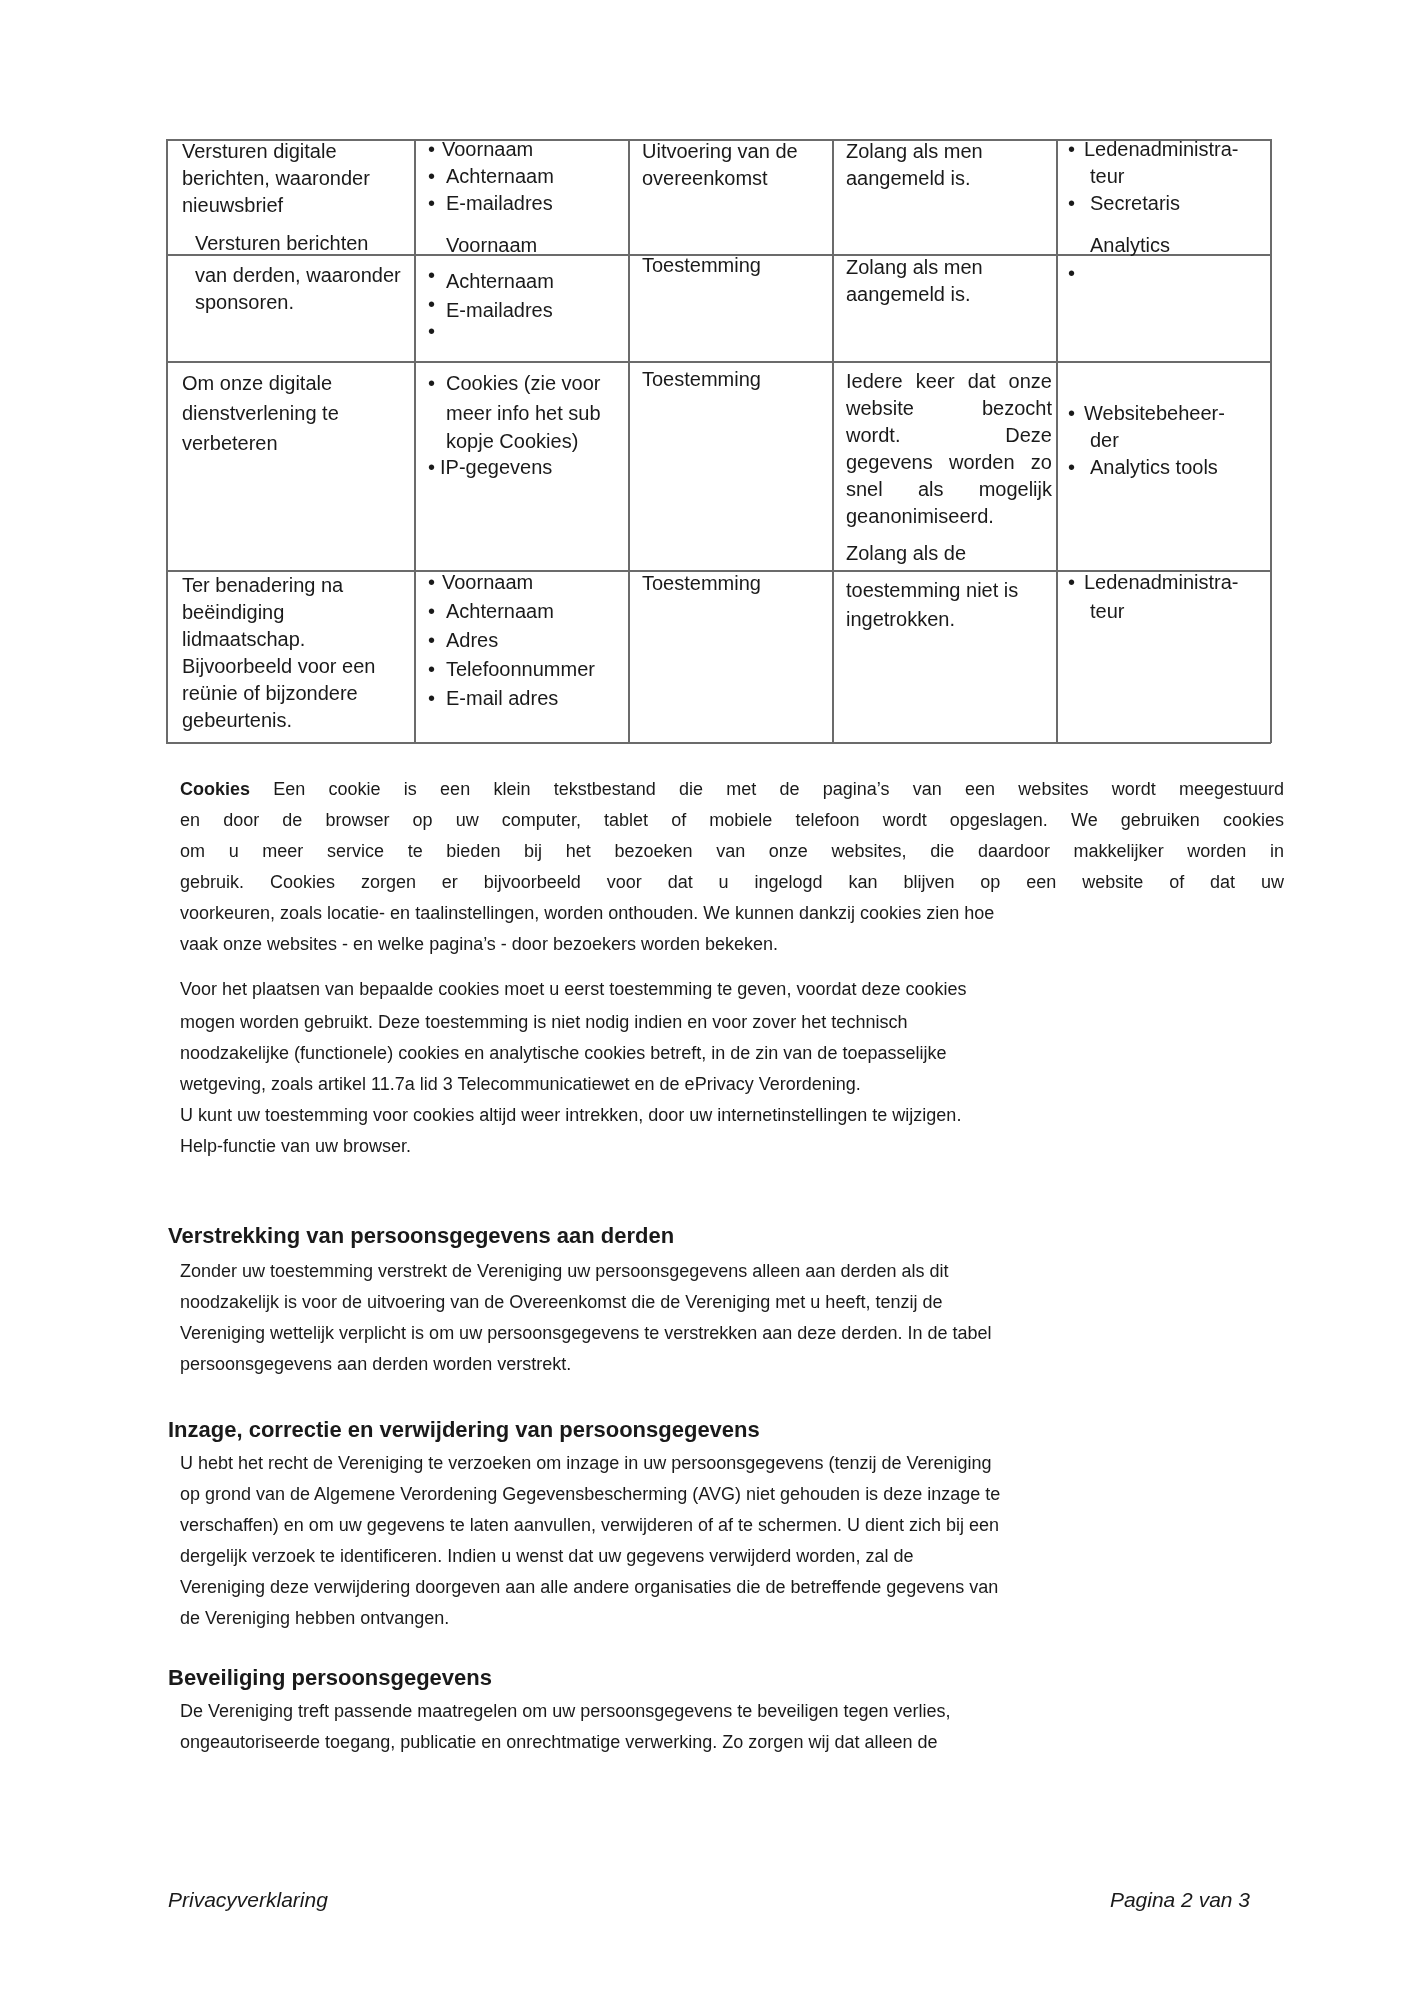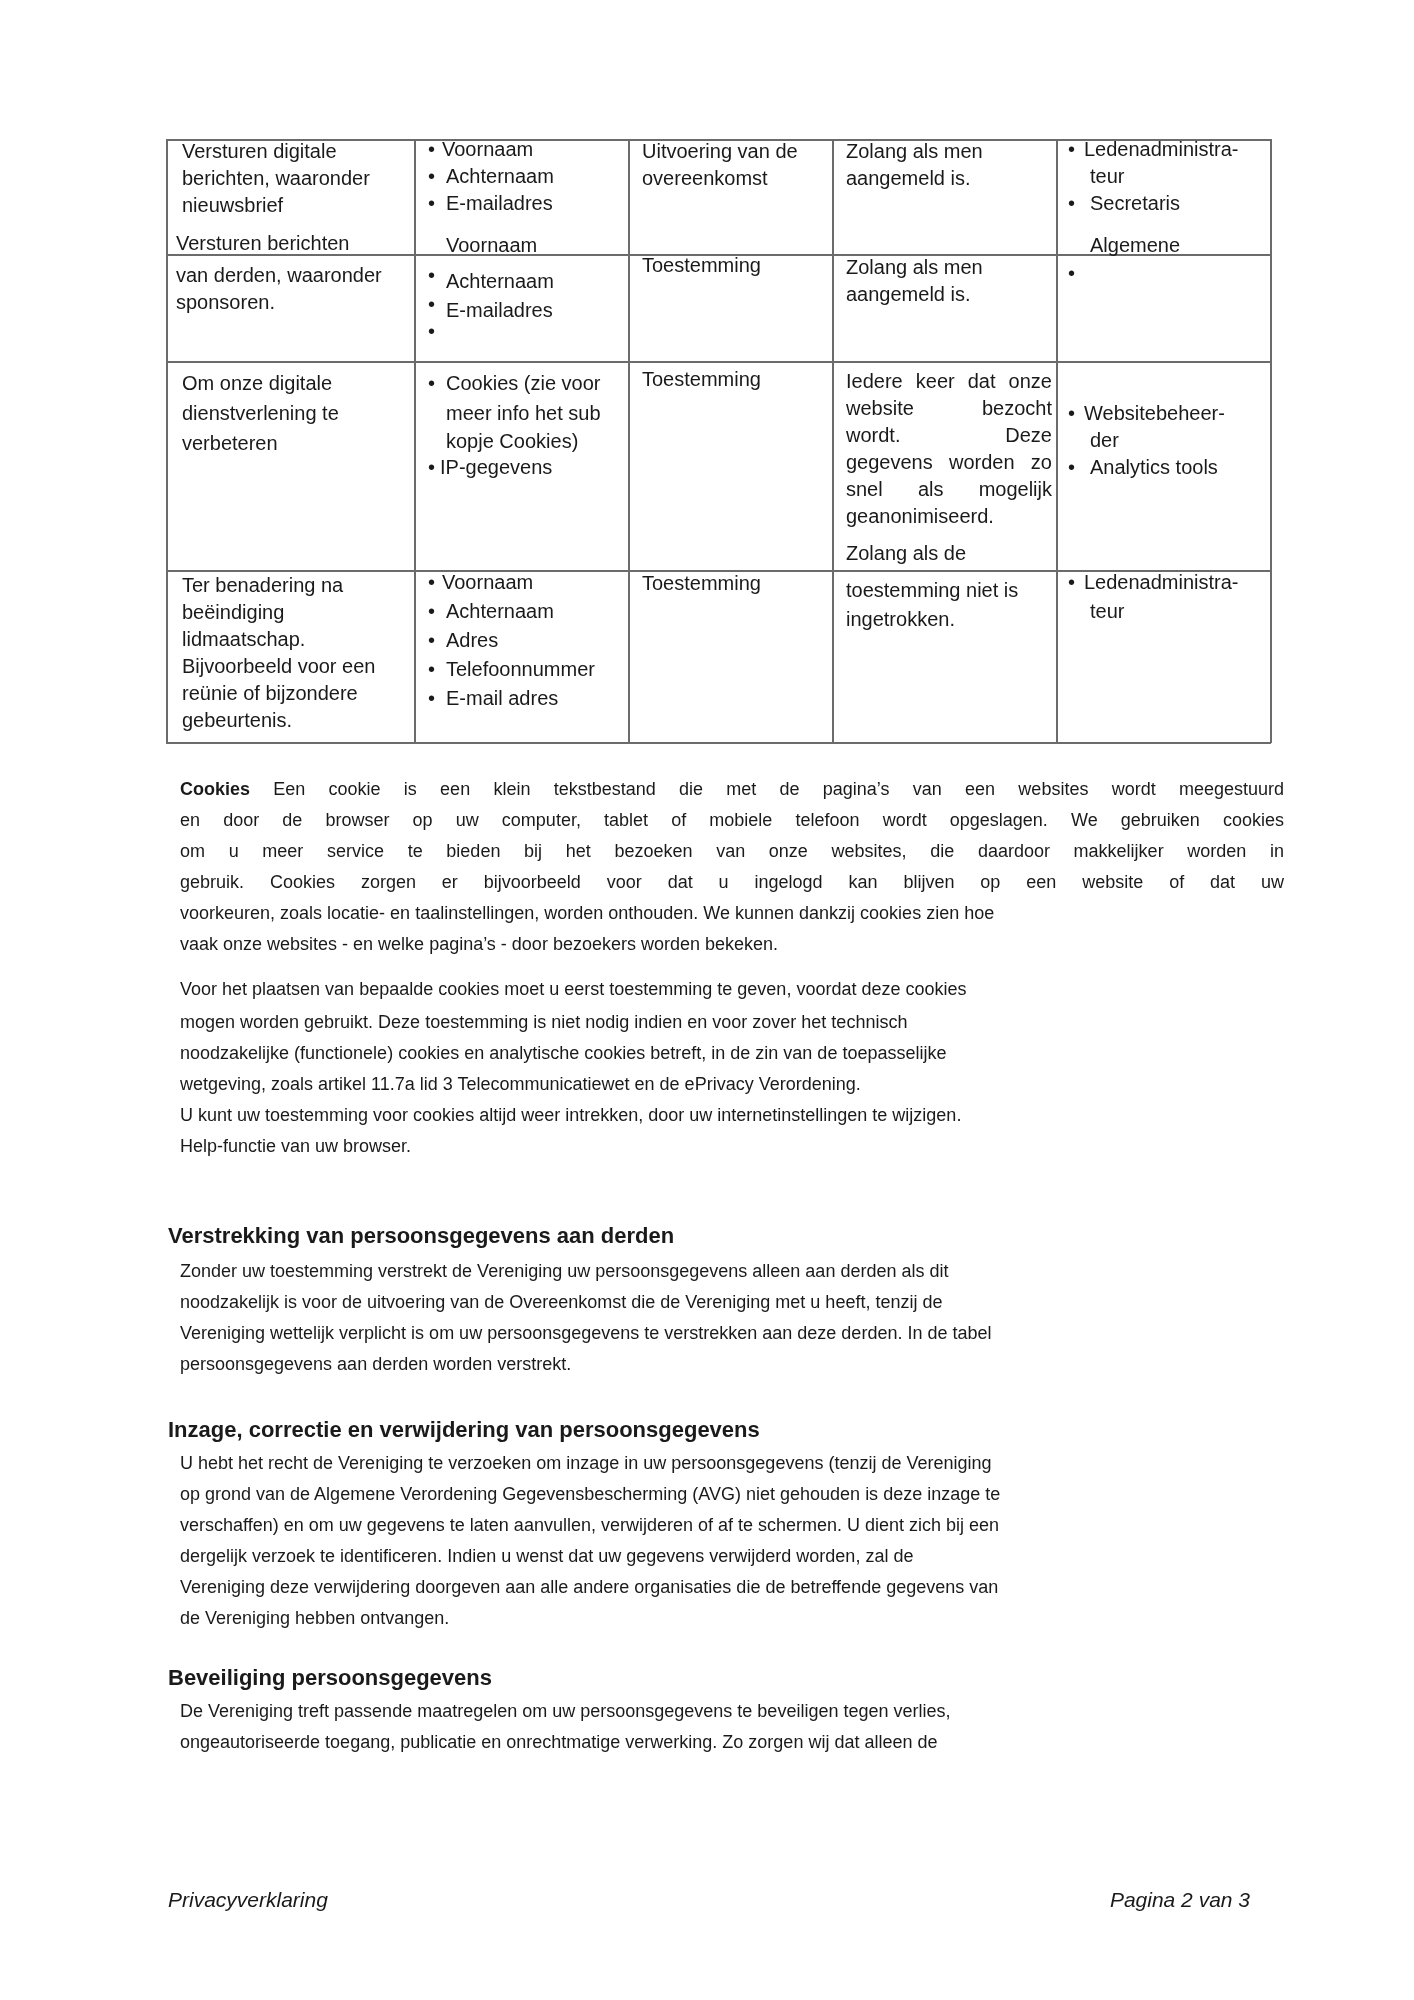--- a/index.html
+++ b/index.html
@@ -54,40 +54,40 @@
       <div>aangemeld is.</div>
     </div>
     <div class="abs cell" style="left:1068px;top:136px;">
       <div><span class="bullet" style="width:16px;">•</span><span>Ledenadministra-</span></div>
       <div style="padding-left:22px;">teur</div>
       <div><span class="bullet" style="width:22px;">•</span><span>Secretaris</span></div>
     </div>
   </div>
 
   <div>
-    <div class="abs cell" style="left:176px;top:230px;">
+    <div class="abs cell" style="left:195px;top:230px;">
       <div style="height:32px;">Versturen berichten</div>
       <div>van derden, waaronder</div>
       <div>sponsoren.</div>
     </div>
     <div class="abs cell" style="left:428px;top:232px;">
       <div style="padding-left:18px;height:30px;">Voornaam</div>
       <div style="height:29px;"><span class="bullet" style="vertical-align:6px;">•</span><span>Achternaam</span></div>
       <div style="height:27px;"><span class="bullet" style="vertical-align:6px;">•</span><span>E-mailadres</span></div>
       <div><span class="bullet">•</span><span></span></div>
     </div>
     <div class="abs cell" style="left:642px;top:252px;">
       <div>Toestemming</div>
     </div>
     <div class="abs cell" style="left:846px;top:254px;">
       <div>Zolang als men</div>
       <div>aangemeld is.</div>
     </div>
     <div class="abs cell" style="left:1068px;top:232px;">
-      <div style="padding-left:22px;height:28px;">Algemene</div>
+      <div style="padding-left:22px;height:28px;">Analytics</div>
       <div><span class="bullet">•</span><span></span></div>
     </div>
   </div>
 
   <div>
     <div class="abs cell" style="left:182px;top:368px;line-height:30px;">
       <div>Om onze digitale</div>
       <div>dienstverlening te</div>
       <div>verbeteren</div>
     </div>

